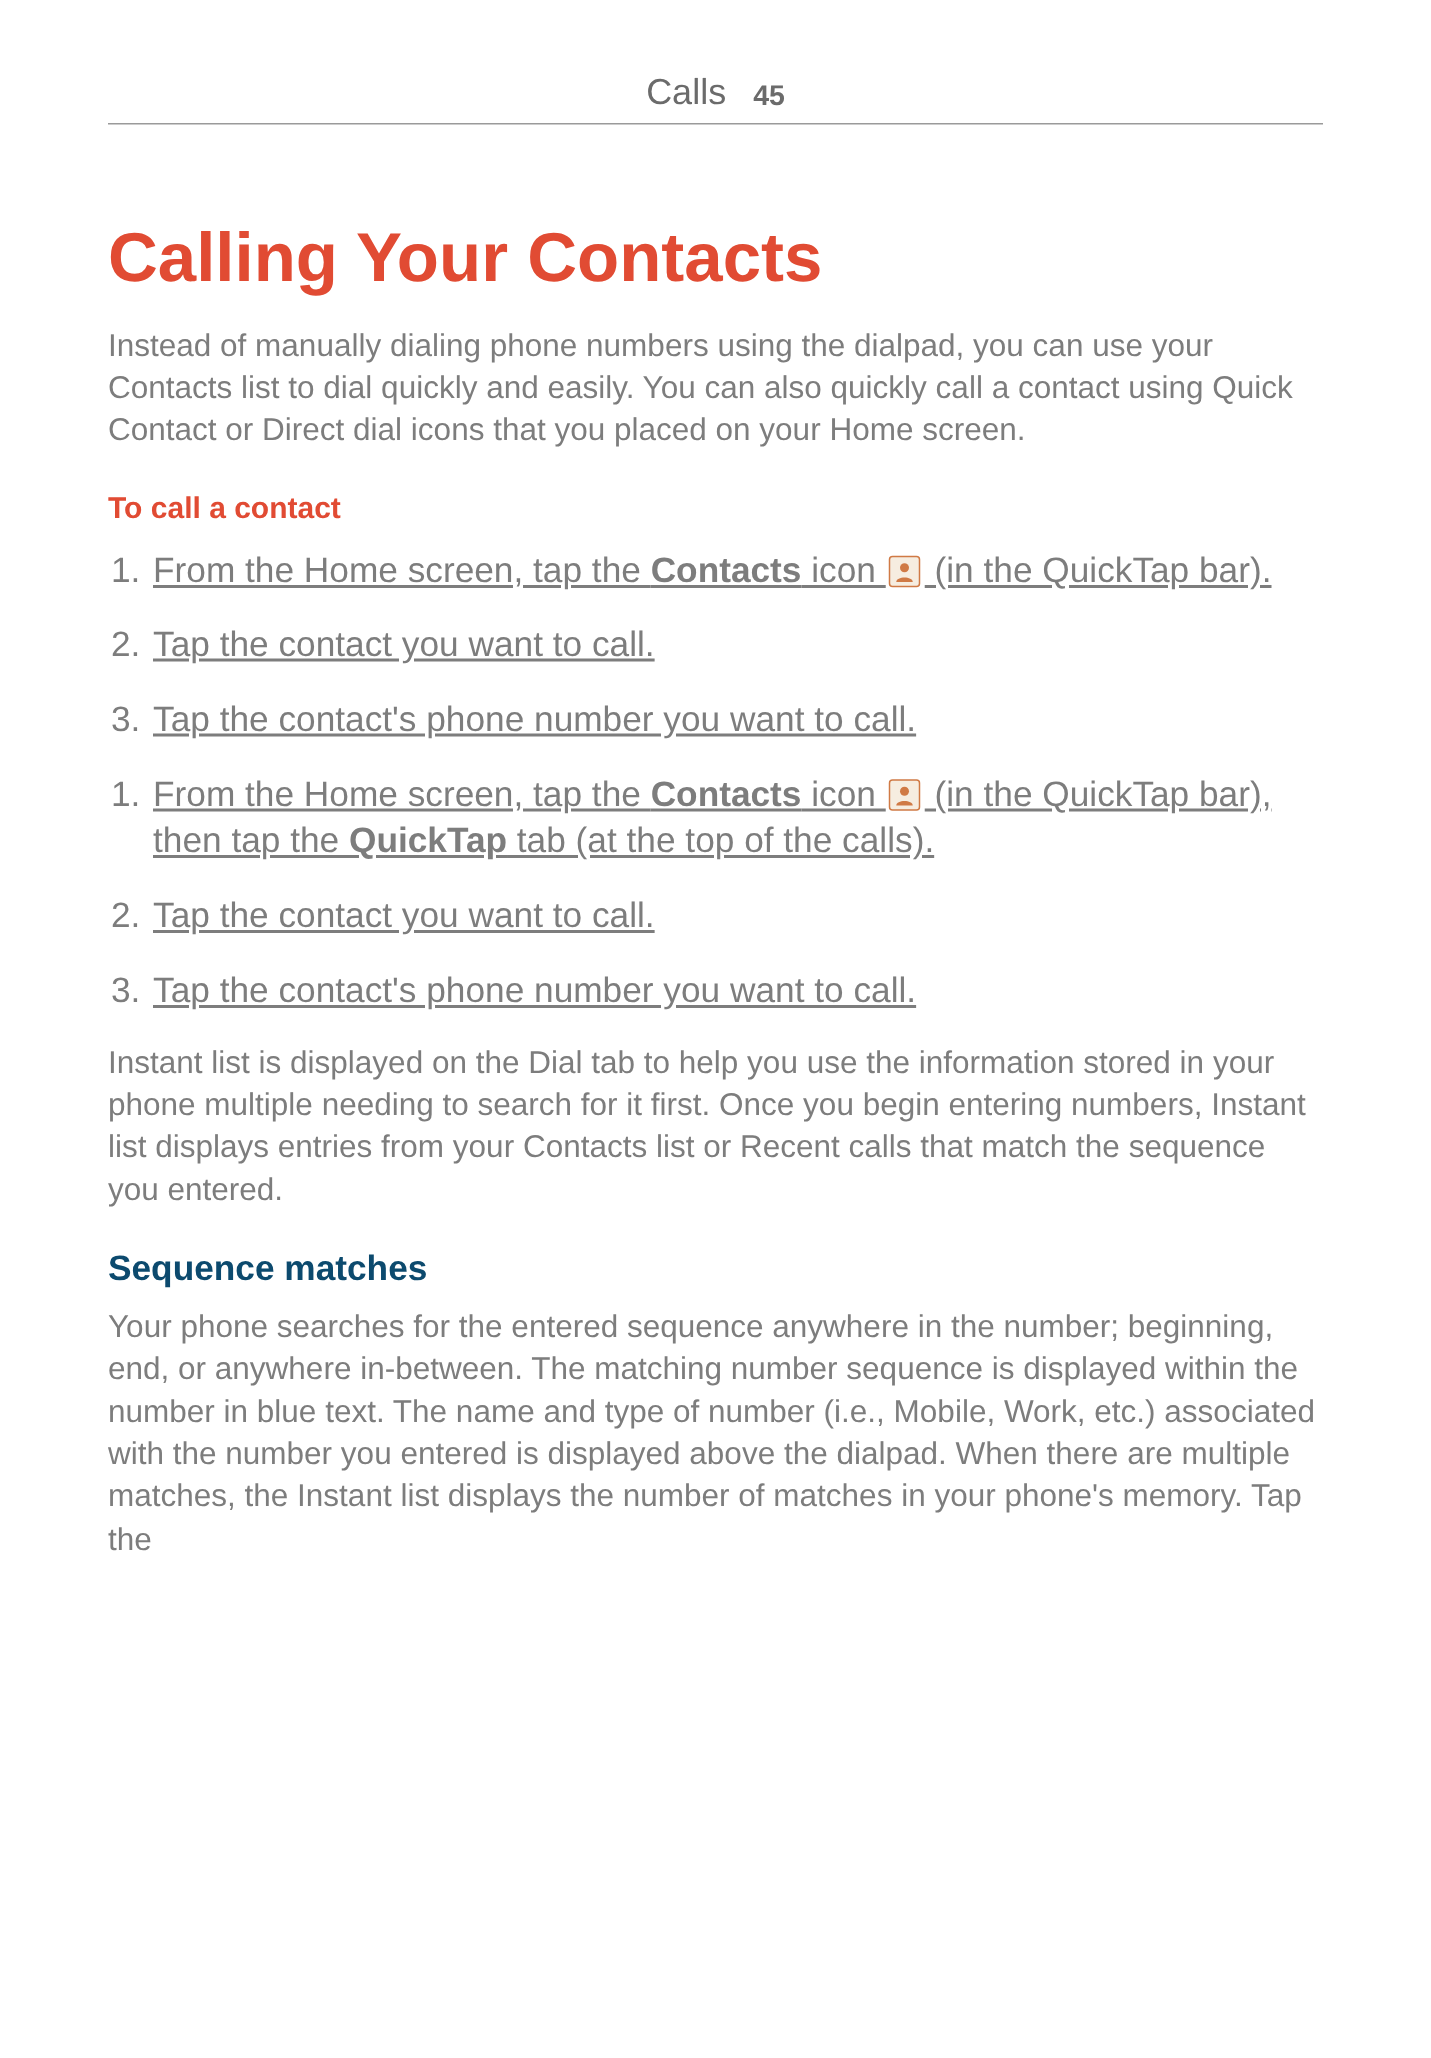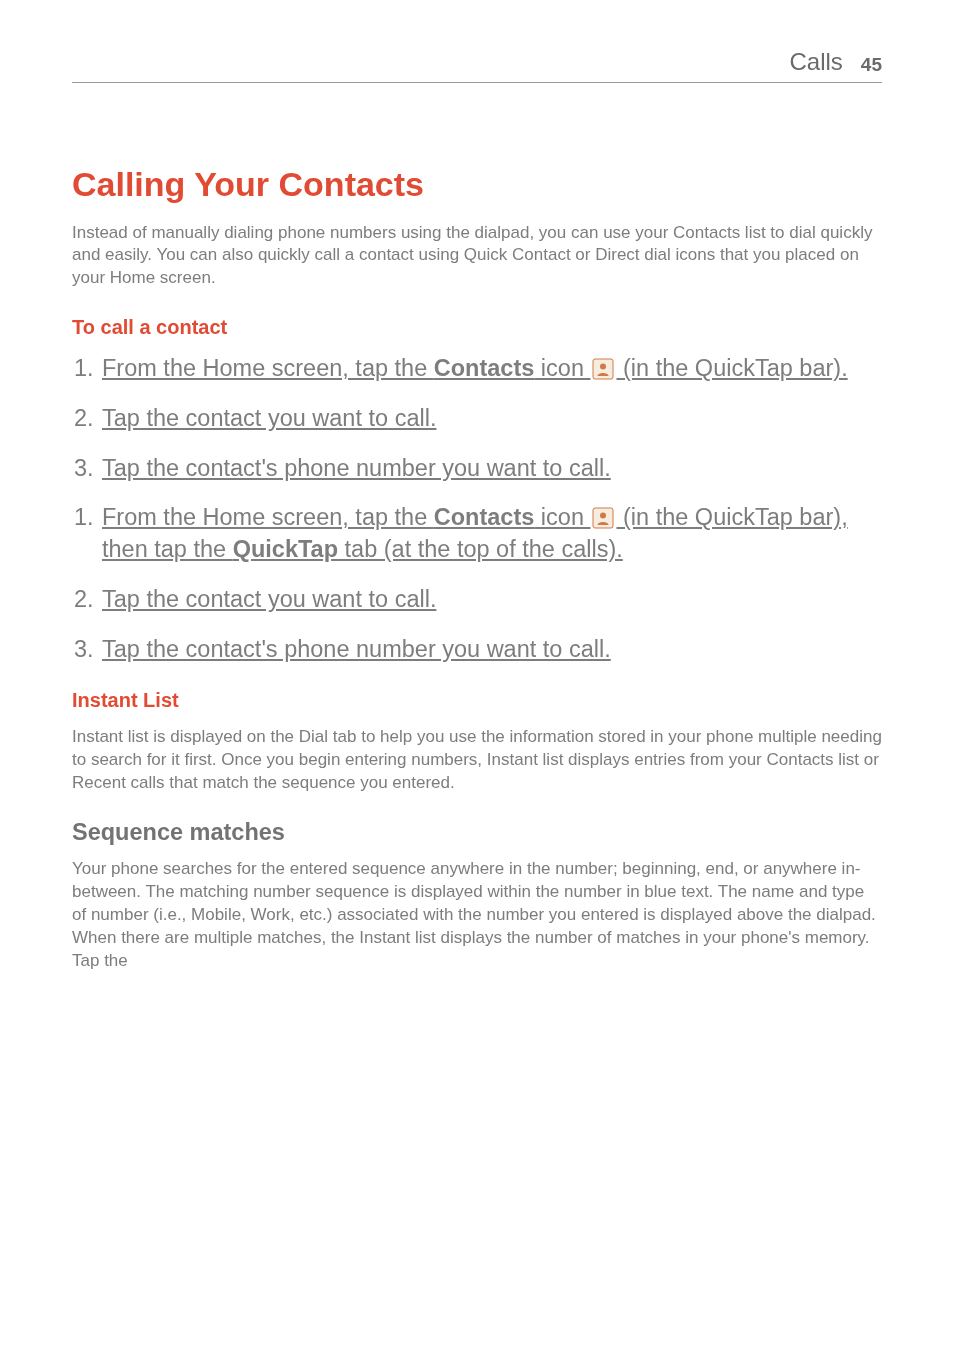--- a/index.html
+++ b/index.html
@@ -15,60 +15,60 @@
       font-family: "Trebuchet MS", "Helvetica Neue", Arial, sans-serif;
       color: #7d7d7d;
       background: #ffffff;
       position: relative;
     }
     .page {
       padding: 48px 72px 60px 72px;
     }
     .header-row {
       display: flex;
-      justify-content: flex-end;
+      justify-content: center;
       align-items: flex-end;
       border-bottom: 1px solid #9a9a9a;
       padding-bottom: 6px;
-      margin-bottom: 80px;
+      margin-bottom: 60px;
       gap: 18px;
     }
     .header-title {
       font-size: 24px;
       color: #6b6b6b;
       font-weight: 400;
     }
     .page-num {
       font-size: 19px;
       color: #6b6b6b;
       font-weight: 600;
     }
     h1.section-title {
       color: #e14b33;
-      font-size: 34px;
+      font-size: 46px;
       font-weight: 600;
       margin: 0 0 16px 0;
       line-height: 1.25;
     }
     p.body {
-      font-size: 17px;
+      font-size: 21px;
       line-height: 1.35;
       margin: 12px 0 24px 0;
       color: #7d7d7d;
       font-weight: 400;
     }
     h2.sub-red {
       color: #e14b33;
       font-size: 20px;
       font-weight: 600;
       margin: 22px 0 12px 0;
       line-height: 1.35;
     }
     h3.sub-gray {
-      color: #737373;
+      color: #0c4a6e;
       font-size: 23.5px;
       font-weight: 600;
       margin: 8px 0 12px 0;
     }
     ol.steps {
       list-style: none;
       padding: 0 0 0 2px;
       margin: 0 0 10px 0;
       counter-reset: step;
     }
@@ -142,19 +142,18 @@
           <rect x="1" y="1" width="20" height="20" rx="2" fill="#f6ede0" stroke="#d07a45" stroke-width="1"></rect>
           <circle cx="11" cy="8.5" r="3" fill="#d07a45"></circle>
           <path d="M5.5 18 C5.5 14, 16.5 14, 16.5 18 Z" fill="#d07a45"></path>
         </svg>
       </span><span> (in the QuickTap bar), then tap the </span><span class="bold">QuickTap</span><span> tab (at the top of the calls).</span>
     </li>
     <li>Tap the contact you want to call.</li>
     <li>Tap the contact's phone number you want to call.</li>
   </ol>
 
-  <h2 class="sub-red">Instant List</h2>
   <p class="body">Instant list is displayed on the Dial tab to help you use the information stored in your phone multiple needing to search for it first. Once you begin entering numbers, Instant list displays entries from your Contacts list or Recent calls that match the sequence you entered.</p>
 
   <h3 class="sub-gray">Sequence matches</h3>
   <p class="body" style="margin-bottom:0">Your phone searches for the entered sequence anywhere in the number; beginning, end, or anywhere in-between. The matching number sequence is displayed within the number in blue text. The name and type of number (i.e., Mobile, Work, etc.) associated with the number you entered is displayed above the dialpad. When there are multiple matches, the Instant list displays the number of matches in your phone's memory. Tap the</p>
 
 </div>
 
 </body></html>

